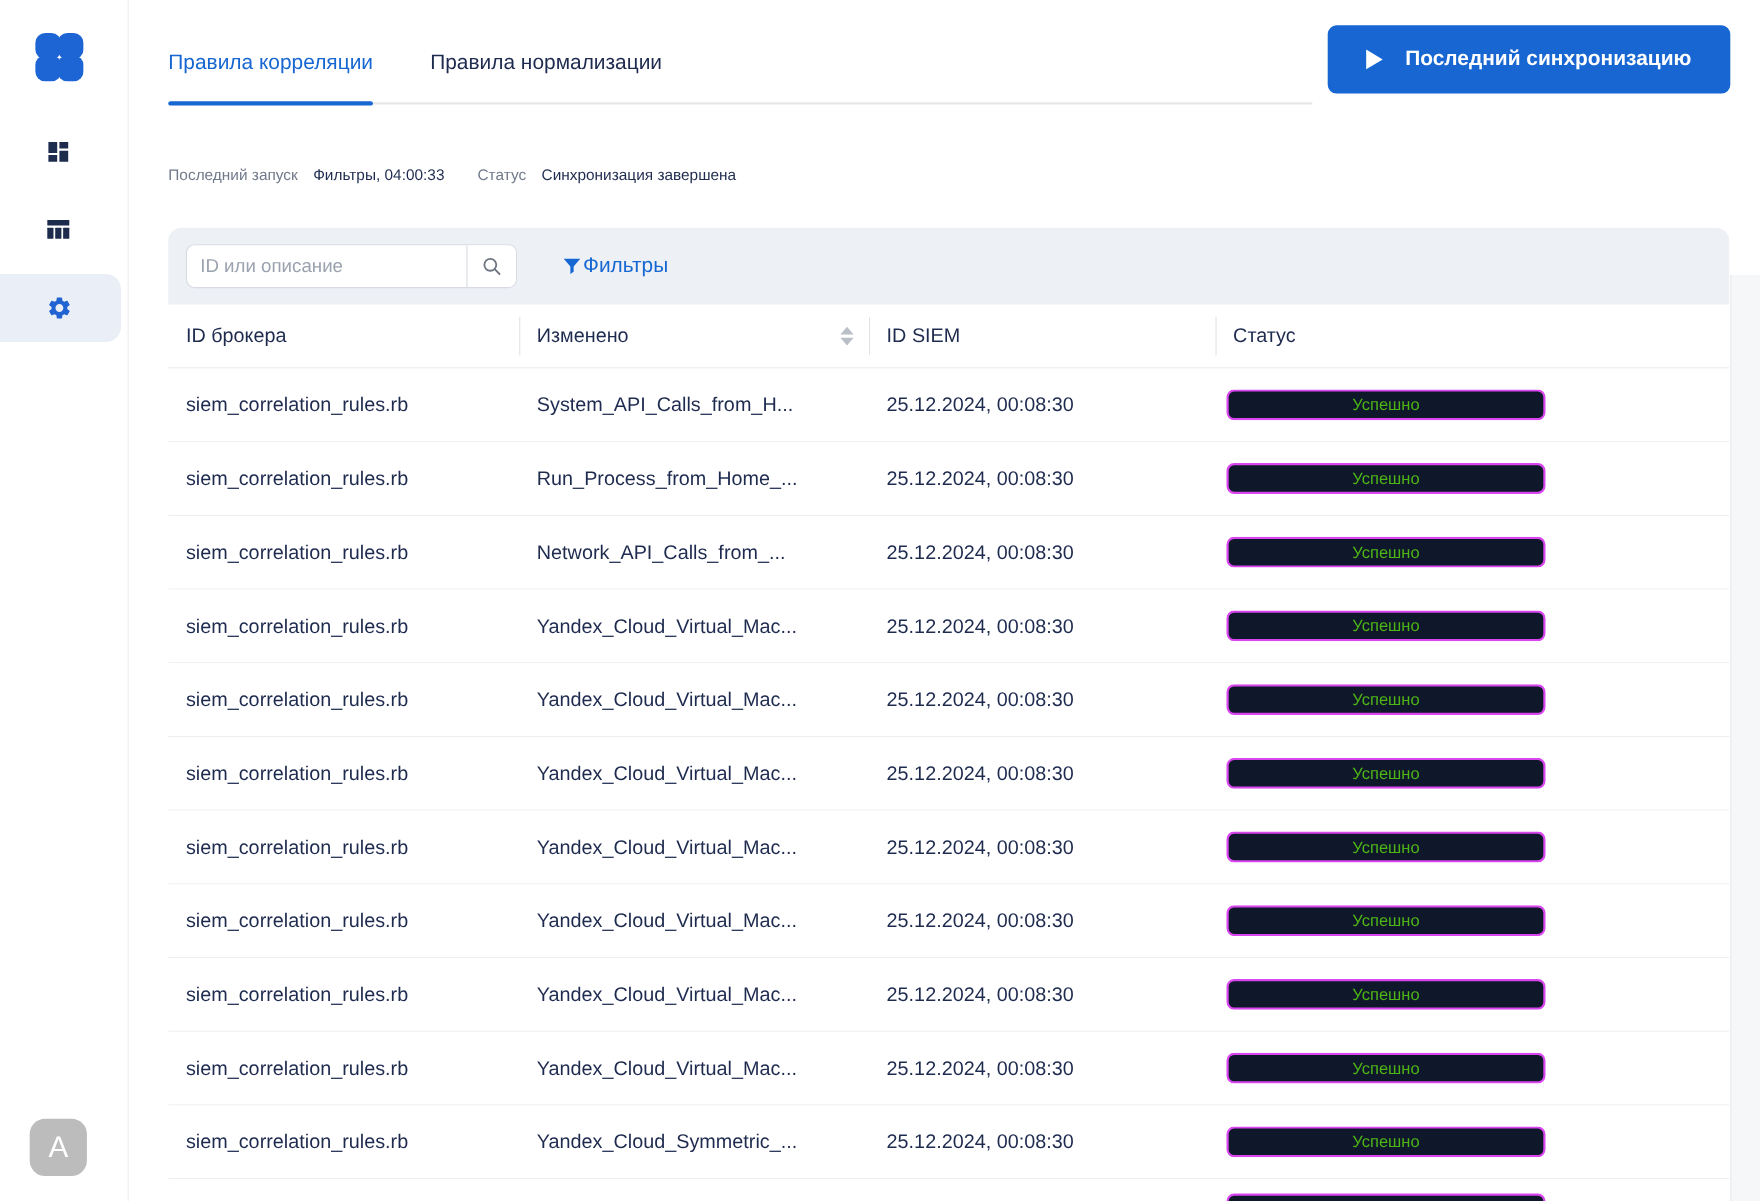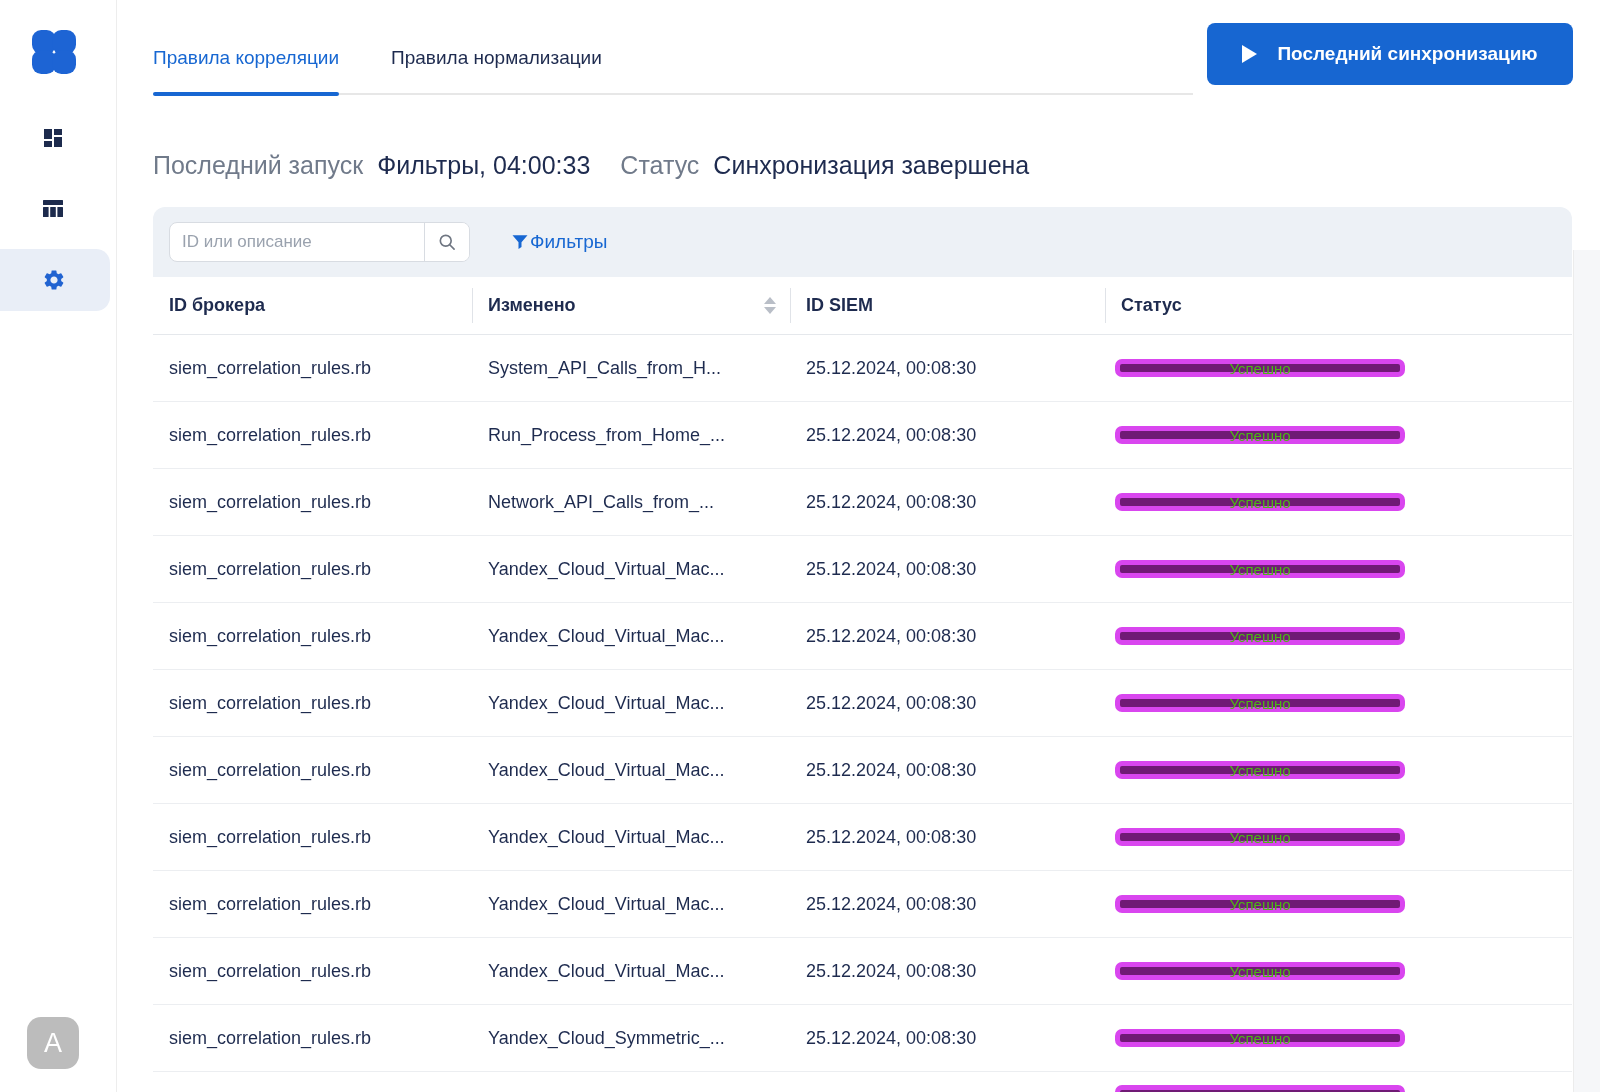--- a/index.html
+++ b/index.html
@@ -33,21 +33,21 @@
 
   .sync-btn { position:absolute; left:1207px; top:23px; width:366px; height:62px;
               background:#1766d1; border:none; border-radius:8px; color:#fff;
               font-size:19px; font-weight:700; font-family:inherit;
               display:flex; align-items:center; justify-content:center; gap:20px;
               cursor:pointer; }
   .play-tri { width:0; height:0; border-left:15px solid #fff;
               border-top:9px solid transparent; border-bottom:9px solid transparent; }
 
   .statusbar { position:absolute; left:153px; top:151px; display:flex; align-items:center;
-               font-size:25px; }
+               font-size:14px; }
   .statusbar .lbl { color:#707a8a; }
   .statusbar .val { color:#1e2b4f; font-weight:500; margin-left:14px; }
   .statusbar .val2 { margin-left:30px; }
 
   
   .card { position:absolute; left:153px; top:207px; width:1419px; }
   .toolbar { height:70px; background:#edf1f6; border-radius:12px 12px 0 0;
              display:flex; align-items:center; padding-left:16px; }
   .search { width:301px; height:40px; background:#fff; border:1px solid #d8dce2;
             border-radius:8px; display:flex; overflow:hidden; }
@@ -55,36 +55,36 @@
                   color:#1e2b4f; font-family:inherit; background:transparent; }
   .search input::placeholder { color:#9aa2ae; }
   .search-btn { width:45px; border:none; border-left:1px solid #d8dce2; background:#fff;
                 display:flex; align-items:center; justify-content:center; cursor:pointer; }
   .filters { margin-left:40px; display:flex; align-items:center; gap:0; cursor:pointer; }
   .filters .flabel { color:#1767d2; font-size:19px; font-weight:500; }
 
   .thead, .trow { display:grid; grid-template-columns:319px 318px 315px 323px 1fr;
                   background:#fff; }
   .thead { height:58px; align-items:center; border-bottom:1px solid #e5e8ec;
-           font-size:18px; font-weight:700; color:#1e2b4f; }
+           font-size:18px; font-weight:400; color:#1e2b4f; }
   .th { position:relative; height:100%; display:flex; align-items:center;
         padding-left:16px; white-space:nowrap; }
   .th + .th::before { content:""; position:absolute; left:0; top:11px; bottom:11px;
         width:1px; background:#e0e3e8; }
   .sort { margin-left:auto; margin-right:14px; display:flex; flex-direction:column;
           gap:3px; cursor:pointer; }
   .sort i { width:0; height:0; border-left:6px solid transparent; border-right:6px solid transparent; }
   .sort .up { border-bottom:7px solid #b9bec7; }
   .sort .dn { border-top:7px solid #b9bec7; }
 
   .trow { height:67px; align-items:center; border-bottom:1px solid #eceef1;
           font-size:18px; color:#1e2b4f; cursor:pointer; }
   .cell { padding-left:16px; white-space:nowrap; overflow:hidden; }
-  .badge { margin-left:10px; width:290px; height:18px; border:5px solid #d946ef;
-           background:#701a75; color:#4db516; border-radius:7px; font-size:15px;
+  .badge { margin-left:10px; width:290px; height:28px; border:2px solid #d946ef;
+           background:#0f172a; color:#4db516; border-radius:7px; font-size:15px;
            display:flex; align-items:center; justify-content:center; }
   .trow.partial { height:20px; overflow:hidden; align-items:start; border-bottom:none; }
   .trow.partial .badge { margin-top:13px; }
 
   .gutter { position:absolute; left:1573px; top:250px; width:27px; height:842px;
             background:#f6f7f9; border-left:1px solid #ececec; }
 </style>
 </head>
 <body>
 

